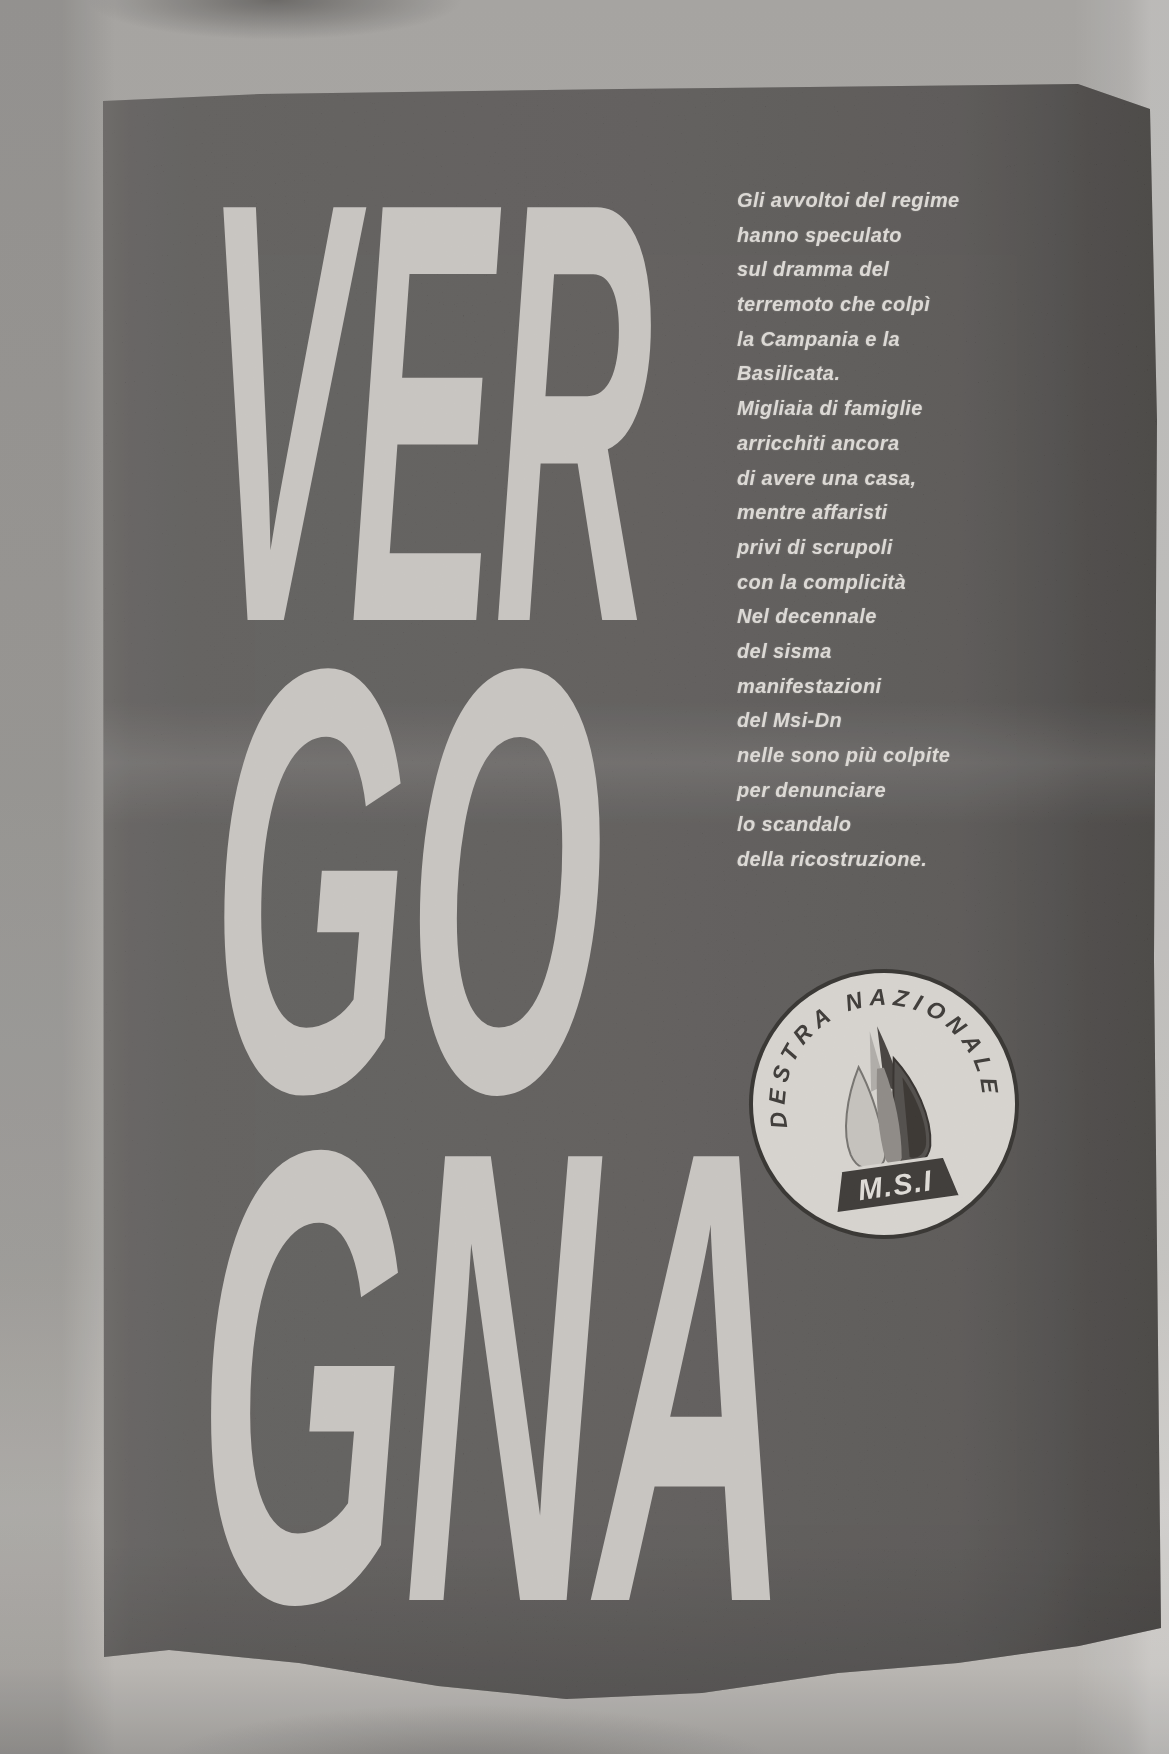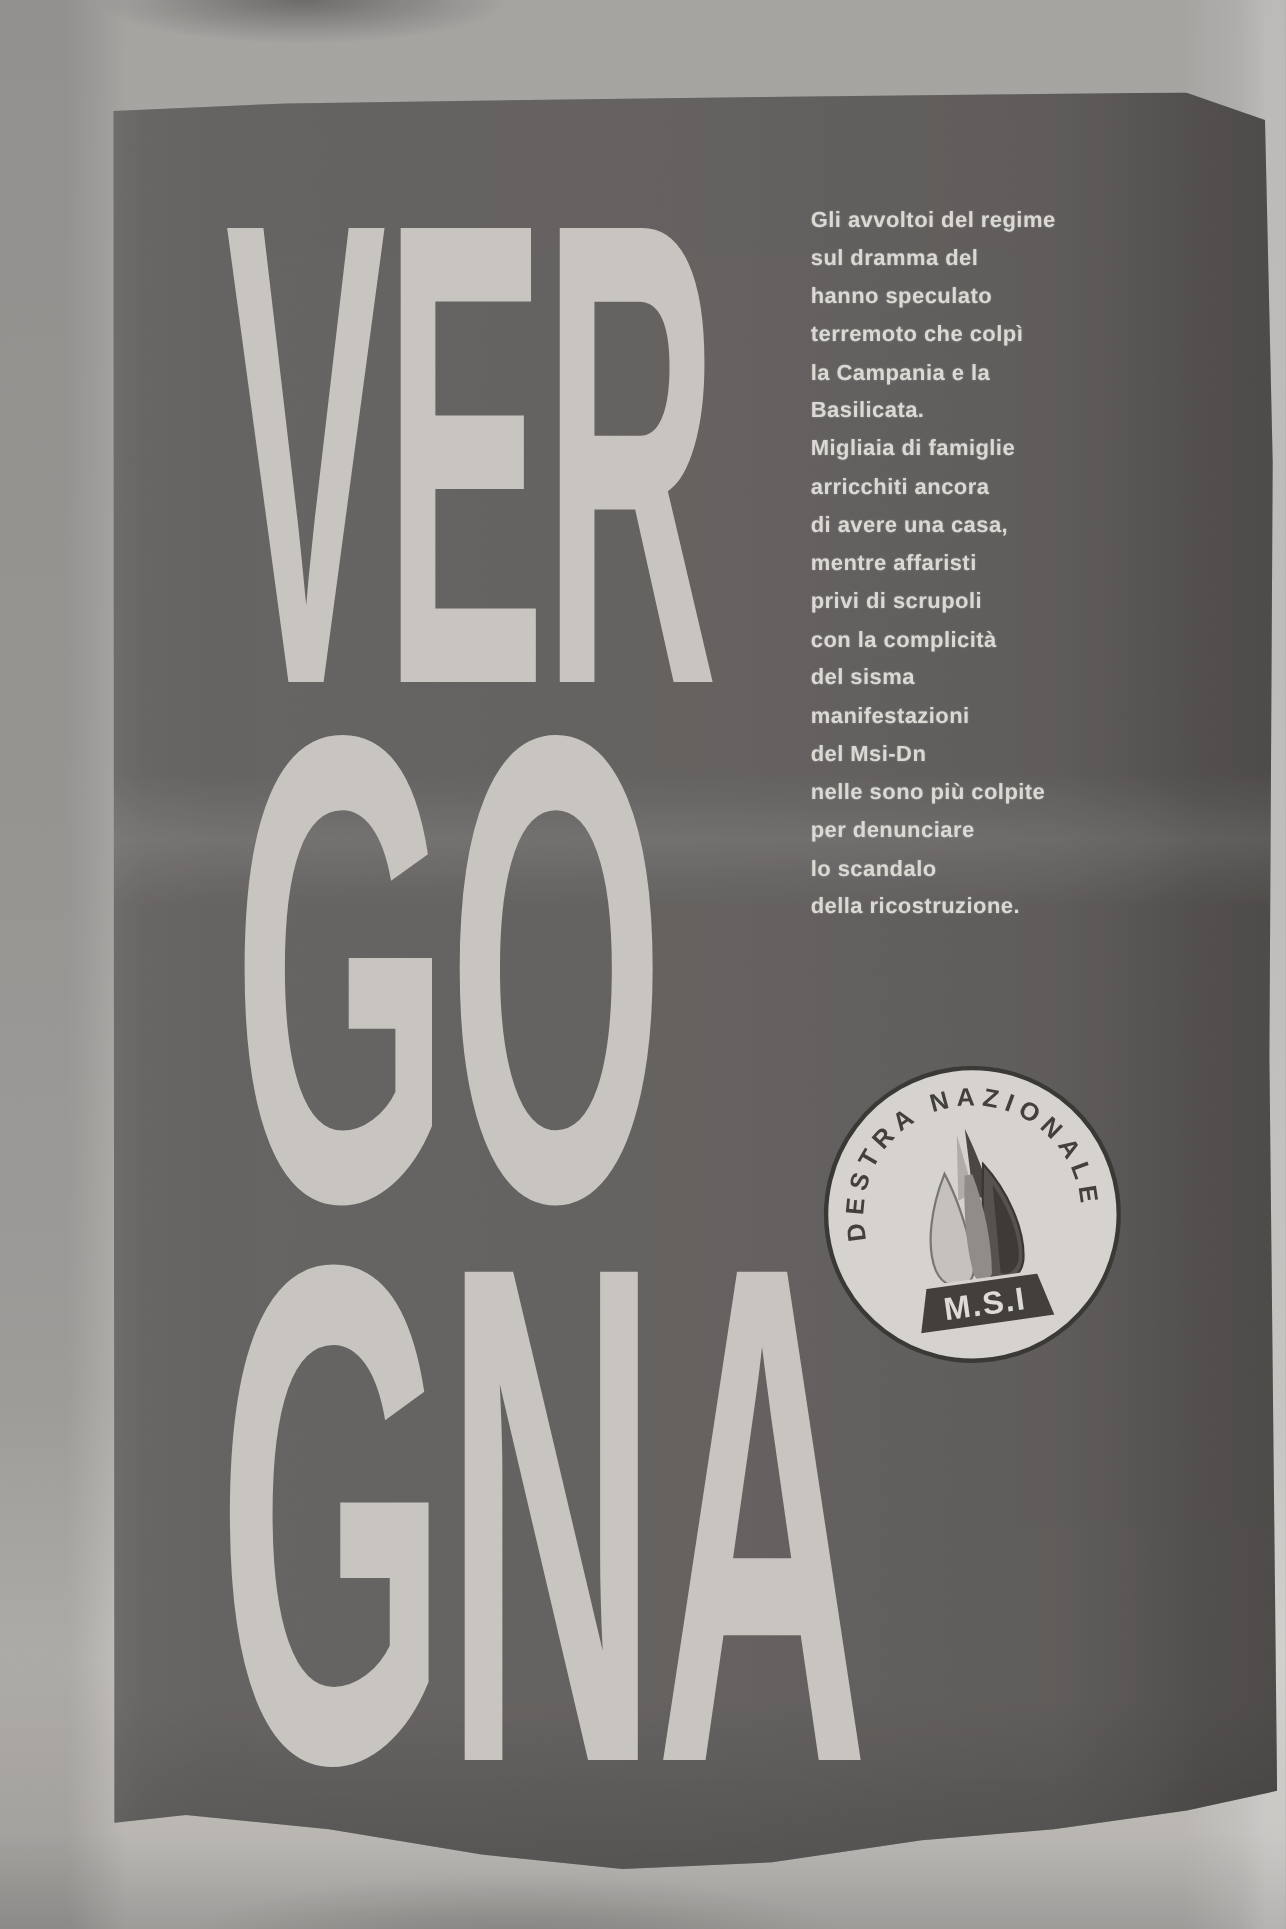--- a/index.html
+++ b/index.html
@@ -5,20 +5,21 @@
   html,body{margin:0;padding:0;background:#8f8d8a;}
   .scene{
     position:relative;width:1169px;height:1754px;overflow:hidden;
     font-family:"Liberation Sans",sans-serif;
     background:
       radial-gradient(ellipse 260px 55px at 275px 0px, rgba(55,53,51,.55), rgba(55,53,51,0) 72%),
       radial-gradient(ellipse 420px 90px at 40% 101%, rgba(70,68,66,.35), rgba(70,68,66,0) 75%),
       linear-gradient(90deg, rgba(0,0,0,.12) 0 62px, rgba(0,0,0,0) 115px),
       linear-gradient(270deg, rgba(255,255,255,.25) 0 18px, rgba(255,255,255,.12) 42px, rgba(255,255,255,0) 95px),
       linear-gradient(180deg,#a5a3a0 0%,#a9a7a4 45%,#b2b0ac 72%,#c4c1bd 86%,#bab7b3 95%,#9c9a97 100%);
+    font-style: italic;
   }
   
   .dark-block{
     position:absolute;left:0;top:0;width:1169px;height:1754px;
     background:
       linear-gradient(180deg, rgba(0,0,0,.18) 0 26px, rgba(0,0,0,0) 90px),
       linear-gradient(180deg, rgba(255,255,255,0) 40%, rgba(255,255,255,.10) 43.5%, rgba(255,255,255,0) 47%),
       linear-gradient(180deg, rgba(0,0,0,0) 88%, rgba(0,0,0,.22) 97%),
       linear-gradient(90deg,#8b8885 0px,#7e7b78 40px,#605d5a 88px,#555250 130px,#514e4c 190px,#4e4b49 55%,#484543 82%,#3f3c3a 89%,#373432 93%,#322f2c 100%);
     clip-path:polygon(103px 101px,260px 94px,620px 89px,900px 86px,1078px 84px,1150px 109px,1157px 420px,1154px 960px,1161px 1628px,1079px 1646px,958px 1663px,838px 1673px,702px 1693px,566px 1699px,438px 1686px,299px 1663px,169px 1650px,104px 1657px);
@@ -79,31 +80,32 @@
           <text x="136" y="228" text-anchor="middle" font-family="Liberation Sans, sans-serif" font-weight="bold" font-size="29" letter-spacing="1.5" fill="#e0ddd8">M.S.I</text>
         </g>
       </g>
     </g>
 
     <rect x="0" y="0" width="1169" height="1754" filter="url(#grain)" opacity="0.05"></rect>
   </svg>
 
   <div class="copy">
       <div class="copy-line">Gli avvoltoi del regime</div>
+      <div class="copy-line">hanno speculato</div>
       <div class="copy-line">sul dramma del</div>
-      <div class="copy-line">hanno speculato</div>
       <div class="copy-line">terremoto che colpì</div>
       <div class="copy-line">la Campania e la</div>
       <div class="copy-line">Basilicata.</div>
       <div class="copy-line">Migliaia di famiglie</div>
       <div class="copy-line">arricchiti ancora</div>
       <div class="copy-line">di avere una casa,</div>
       <div class="copy-line">mentre affaristi</div>
       <div class="copy-line">privi di scrupoli</div>
       <div class="copy-line">con la complicità</div>
+      <div class="copy-line">Nel decennale</div>
       <div class="copy-line">del sisma</div>
       <div class="copy-line">manifestazioni</div>
       <div class="copy-line">del Msi-Dn</div>
       <div class="copy-line">nelle sono più colpite</div>
       <div class="copy-line">per denunciare</div>
       <div class="copy-line">lo scandalo</div>
       <div class="copy-line">della ricostruzione.</div>
     </div>
 
 </div>

